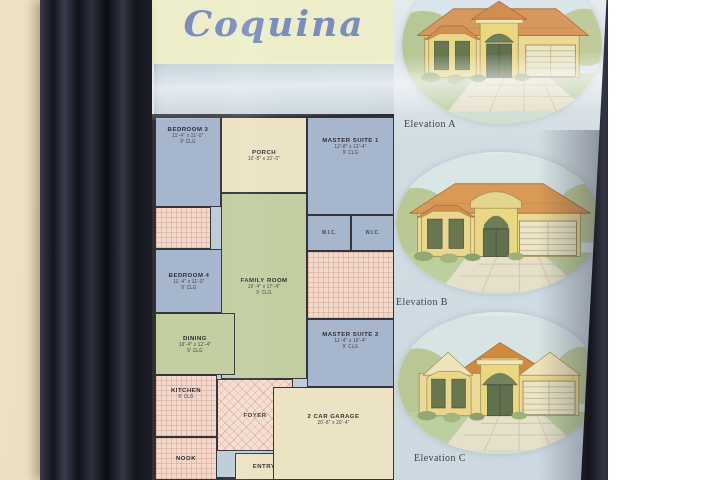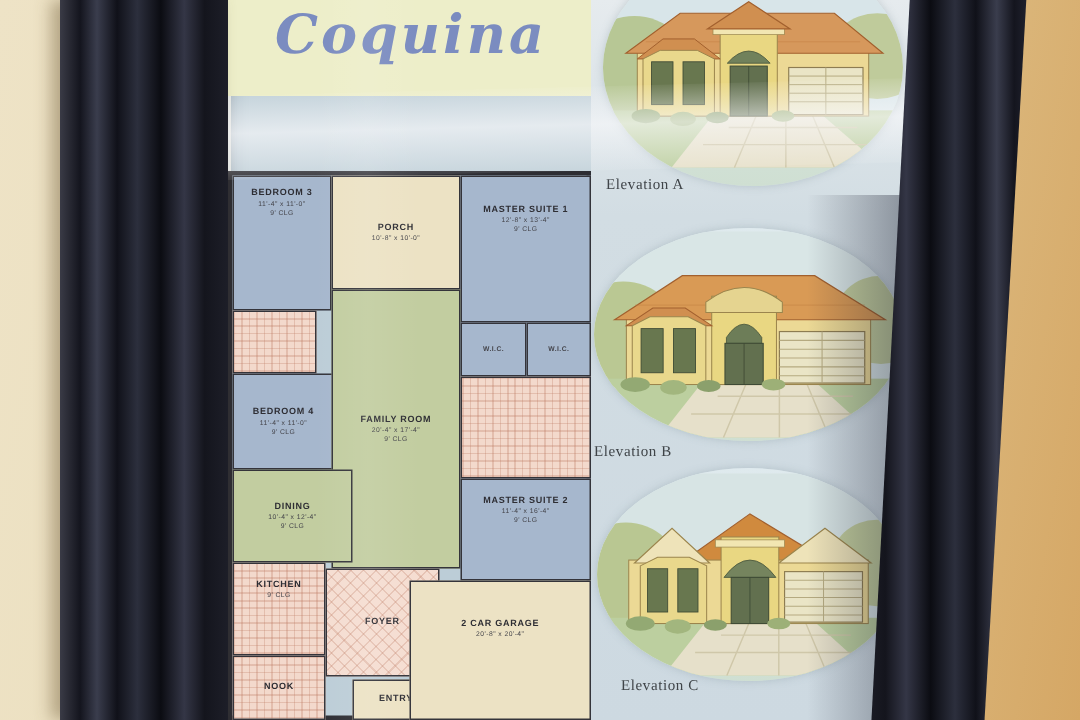--- a/index.html
+++ b/index.html
@@ -1,16 +1,16 @@
 <!DOCTYPE html>
 <html><head>
 <meta charset="utf-8">
 <style>
   html,body{margin:0;padding:0;}
-  .stage{position:relative;width:720px;height:480px;overflow:hidden;
+  .stage{position:relative;width:608px;height:480px;overflow:hidden;
          background:linear-gradient(100deg,#eee3c6 0%,#e9dcba 42%,#e0c48e 68%,#d5a765 100%);
          font-family:"Liberation Sans",sans-serif;}
   
   .frame-bar{position:absolute;top:0;height:480px;z-index:40;}
   .frame-left{left:40px;width:112px;
     background:linear-gradient(90deg,#3a3b46 0%,#14151e 12%,#3a3d4d 22%,#101119 34%,#2c2f3d 46%,#0b0c12 60%,#343646 74%,#14151d 86%,#1d1e28 100%);
     box-shadow:-6px 0 10px rgba(110,90,55,.45);}
   .frame-right{left:574px;width:116px;
     background:linear-gradient(90deg,#1d1e28 0%,#14151d 14%,#343646 26%,#0b0c12 40%,#2c2f3d 54%,#101119 66%,#3a3d4d 78%,#14151e 88%,#262836 100%);
     clip-path:polygon(28% 0,95% 0,71% 100%,6% 100%);

